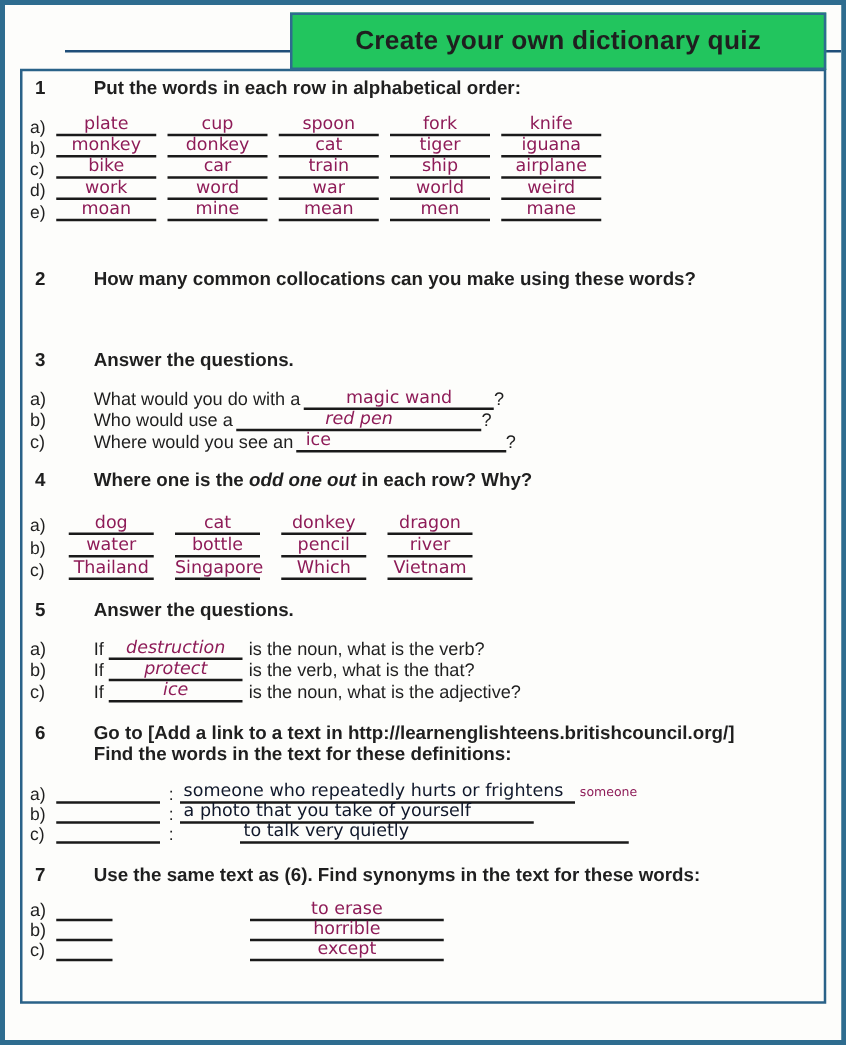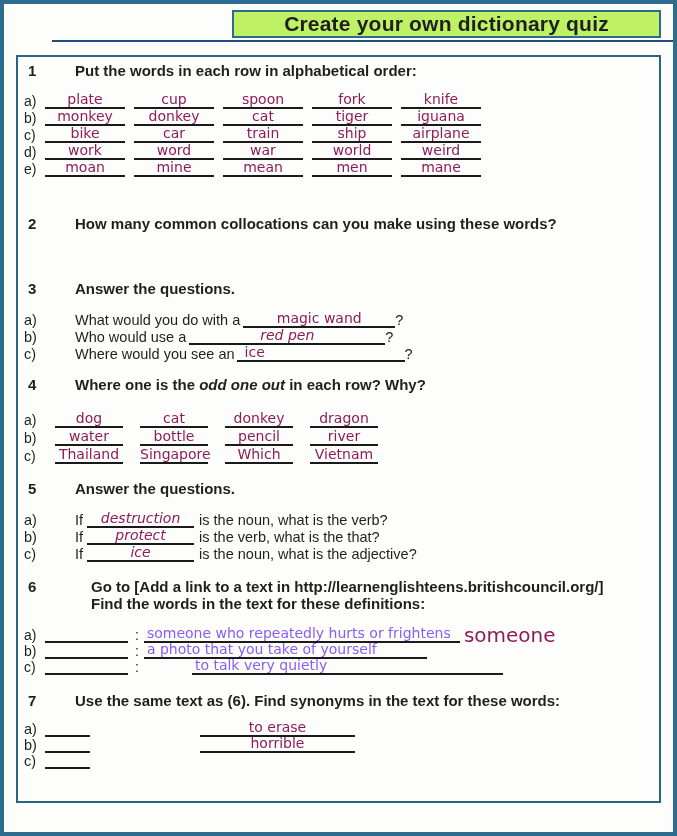--- a/index.html
+++ b/index.html
@@ -5,36 +5,36 @@
   html,body{margin:0;padding:0;background:#fff;}
   .page{
     width:677px;height:836px;box-sizing:border-box;position:relative;
     border:4px solid #2E6C8F;background:#FDFDFB;
     font-family:"Liberation Sans",sans-serif;color:#1f1f1f;overflow:hidden;
   }
   
   .header{position:relative;height:40px;}
   .header-rule{position:absolute;left:48px;right:0;top:36px;height:2px;background:#1F4E79;}
   .title-box{
-    position:absolute;left:228px;right:12px;top:6px;height:28px;box-sizing:border-box;
+    position:absolute;left:228px;right:12px;top:6px;height:46px;box-sizing:border-box;
     border:2px solid #2E6C8F;display:flex;align-items:center;justify-content:center;
-    background:#bef264;
+    background:#22c55e;
   }
   .title-box span{font-weight:bold;font-size:21px;letter-spacing:.2px;}
   
   .content{
     margin:11px 12px 0 12px;height:748px;box-sizing:border-box;
     border:2px solid #2A6288;padding:5px 8px 0 6px;overflow:hidden;
   }
   .qhead{display:flex;font-weight:bold;font-size:15px;line-height:17px;height:17px;}
   .qhead.two{height:34px;}
   .qnum{flex:none;width:51px;box-sizing:border-box;padding-left:4px;}
   .qtext{flex:1;}
   .qtext .it{font-style:italic;}
-  .qcol{display:flex;flex-direction:column;margin-left:16px;}
+  .qcol{display:flex;flex-direction:column;}
   
   .wrow{display:flex;align-items:flex-end;height:17px;font-size:14px;line-height:16px;}
   .wlabel{flex:none;width:21px;}
   .blank{
     box-sizing:border-box;border-bottom:2px solid #1a1a1a;text-align:center;
     color:#8E1C58;font-family:"DejaVu Sans",sans-serif;font-size:14px;line-height:15px;
   }
   
   .q1 .blank{width:80px;margin-right:9px;}
   .q1.first{margin-top:13px;}
@@ -63,27 +63,27 @@
   .q5b{width:107px;margin-left:4px;font-style:italic;}
   .q5 .after{margin-left:5px;}
   
   .q6h{margin-top:16px;}
   .q6{height:16px;font-size:14px;}
   .q6.first{margin-top:15px;}
   .q6b{width:83px;}
   .colon{margin:0 5px 0 7px;}
   .def{
     display:inline-block;box-sizing:border-box;border-bottom:2px solid #1a1a1a;
-    color:#8b5cf6;font-family:"DejaVu Sans",sans-serif;font-size:14px;line-height:15px;
+    color:#0f172a;font-family:"DejaVu Sans",sans-serif;font-size:14px;line-height:15px;
     text-align:left;padding-left:3px;white-space:nowrap;overflow:visible;
   }
   .defa{width:316px;}
   .defb{width:283px;}
   .defc{width:311px;margin-left:48px;}
-  .deftail{color:#8E1C58;font-family:"DejaVu Sans",sans-serif;font-size:20px;margin-left:4px;}
+  .deftail{color:#8E1C58;font-family:"DejaVu Sans",sans-serif;font-size:10px;margin-left:4px;}
   
   .q7h{margin-top:17px;}
   .q7{height:16px;}
   .q7.first{margin-top:12px;}
   .q7small{width:45px;}
   .q7def{width:155px;margin-left:110px;}
 </style>
 </head>
 <body>
 
@@ -259,16 +259,17 @@
       <span class="blank q7def">to erase</span>
     </div>
     <div class="sent q7">
       <span class="wlabel">b)</span>
       <span class="blank q7small"></span>
       <span class="blank q7def">horrible</span>
     </div>
     <div class="sent q7">
       <span class="wlabel">c)</span>
       <span class="blank q7small"></span>
+      <span class="blank q7def">except</span>
     </div>
 
   </div>
 </div>
 
 </body></html>

